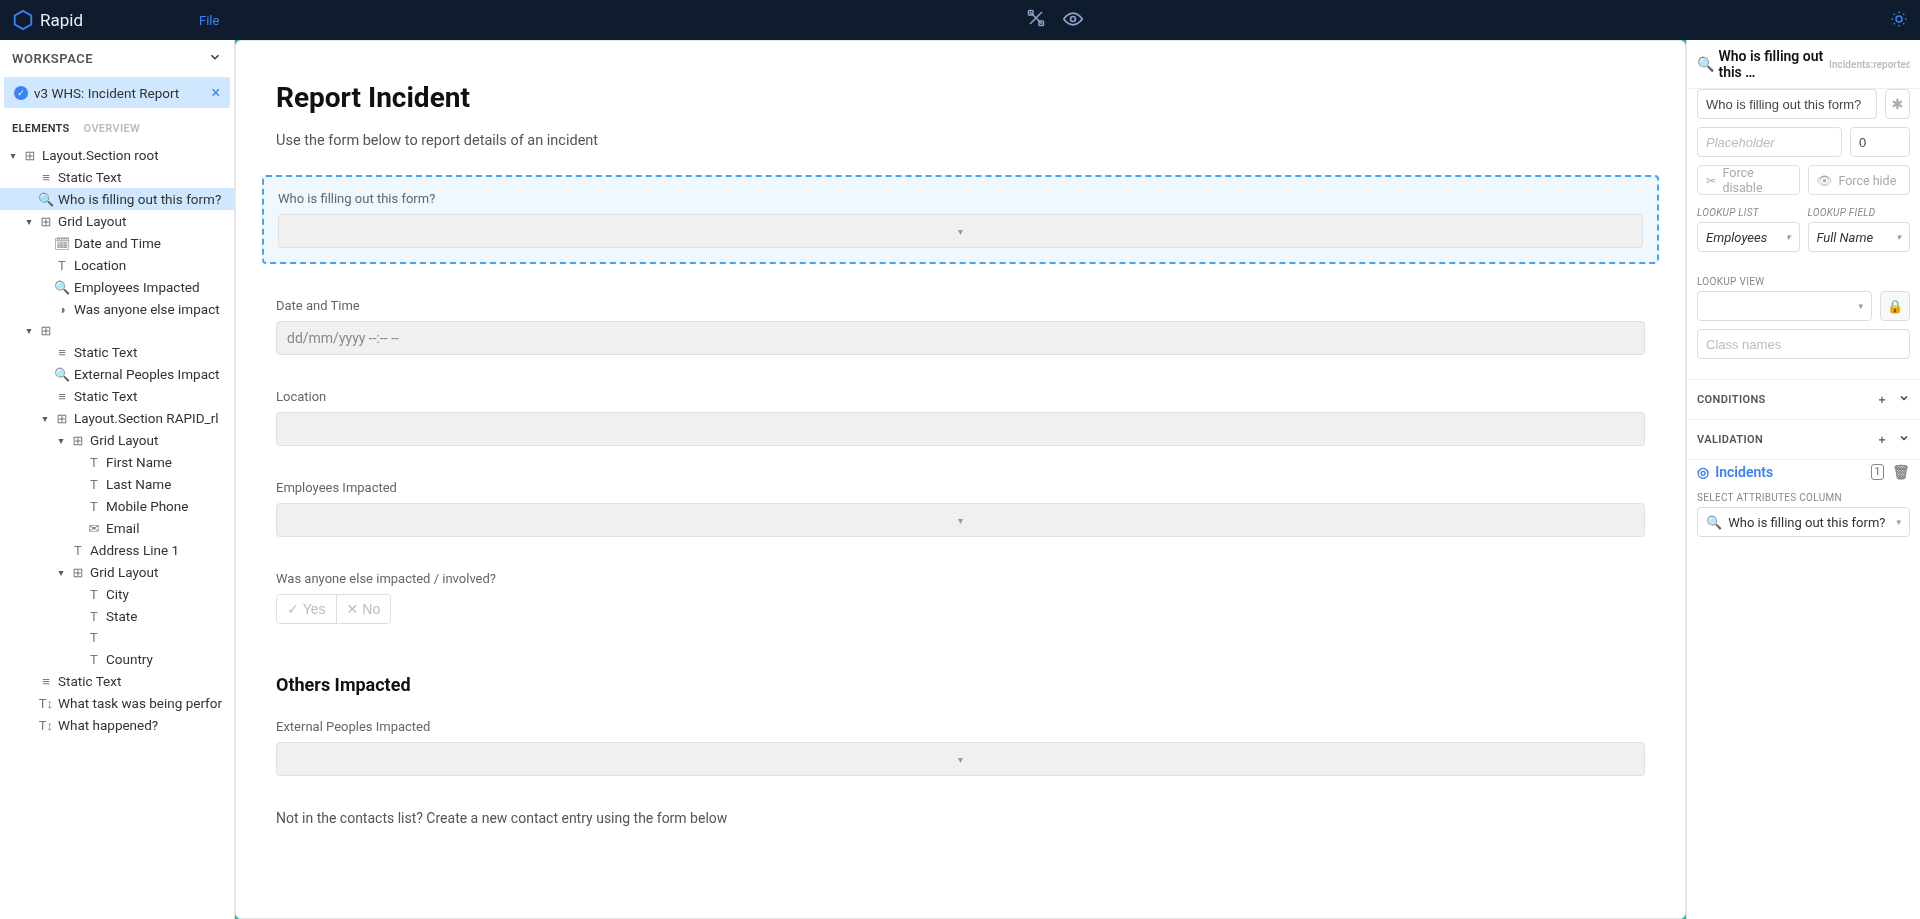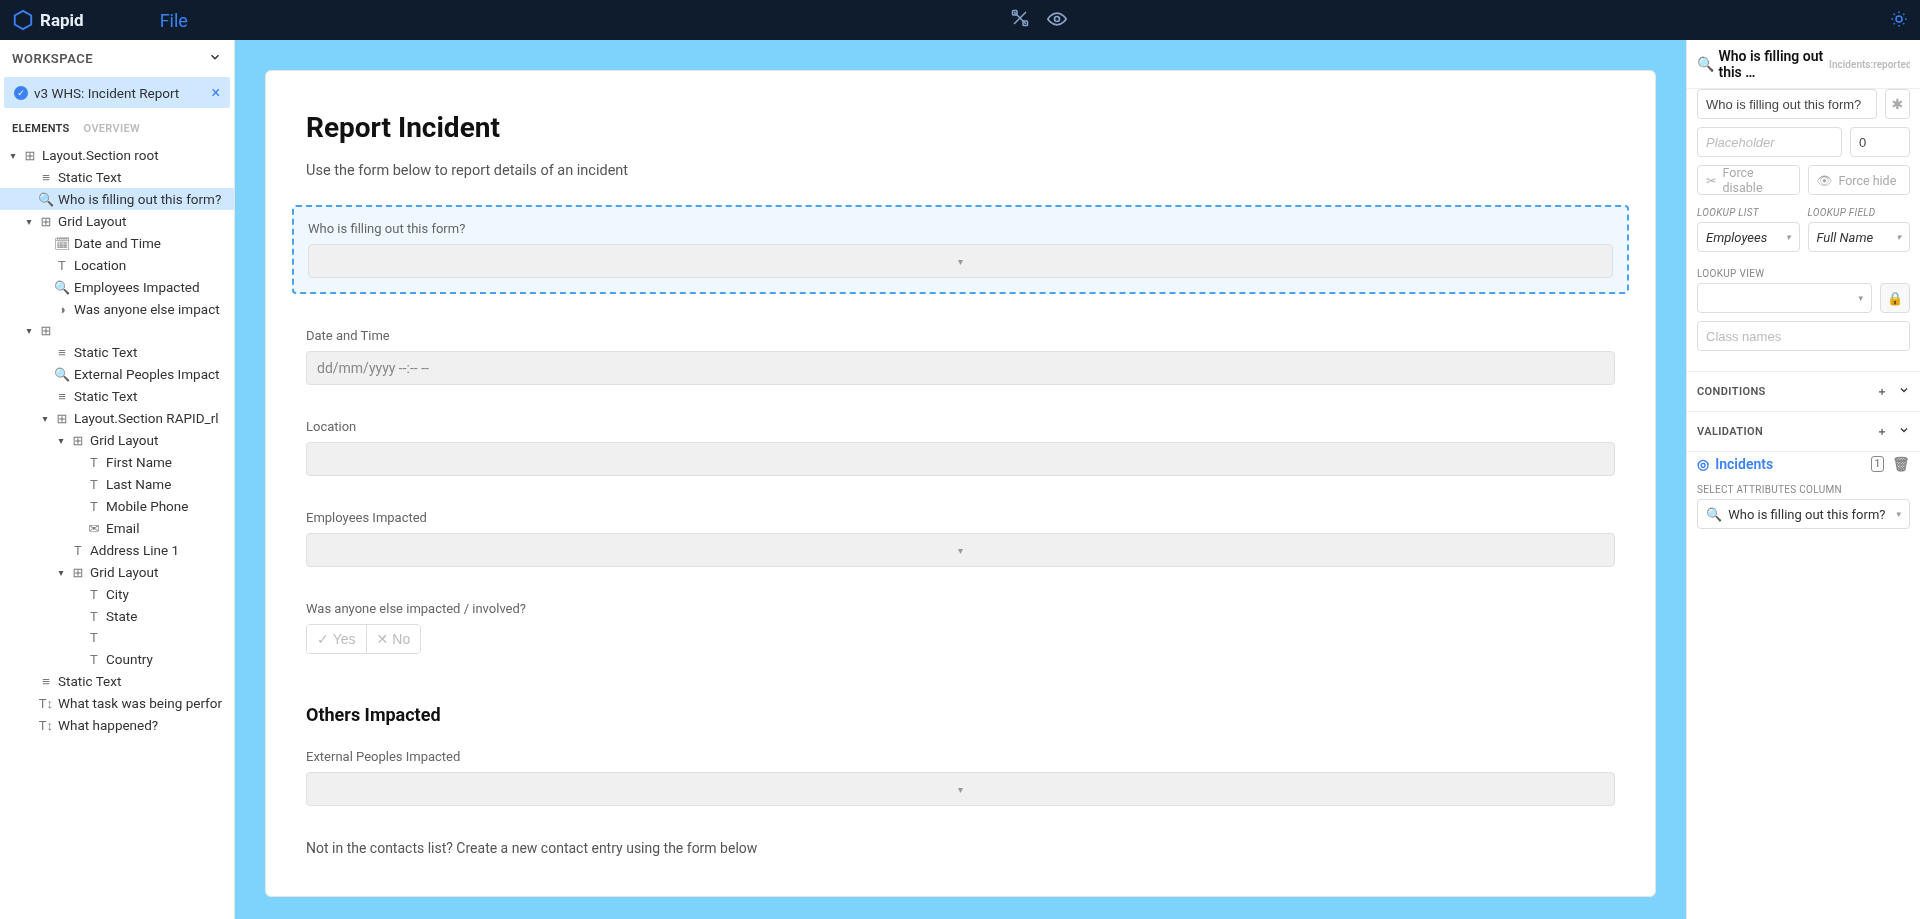--- a/index.html
+++ b/index.html
@@ -1,22 +1,22 @@
 <!DOCTYPE html>
 <html><head>
 <meta charset="utf-8">
 <style>
   * { box-sizing: border-box; margin: 0; padding: 0; }
   html, body { height: 100%; font-family: -apple-system, BlinkMacSystemFont, "Segoe UI", Roboto, Arial, sans-serif; font-size: 14px; color: #111; background: #f5f5f5; }
   
   
   .topbar { height: 40px; background: #0f1c2e; display: flex; align-items: center; padding: 0 12px; color: #fff; }
-  .logo { display: flex; align-items: center; font-weight: 700; font-size: 17px; color: #e8eef7; }
+  .logo { display: flex; align-items: center; font-weight: 400; font-size: 17px; color: #e8eef7; }
   .logo-hex { width: 22px; height: 22px; margin-right: 6px; display: inline-block; }
-  .file-menu { margin-left: 76px; color: #3b82f6; cursor: pointer; font-size: 18px; }
+  .file-menu { margin-left: 116px; color: #3b82f6; cursor: pointer; font-size: 13px; }
   .topbar-center { flex: 1; display: flex; justify-content: center; gap: 18px; color: #8ba3c7; }
   .topbar-icon { cursor: pointer; }
   .topbar-right { color: #3b82f6; cursor: pointer; }
 
   
   .main { display: flex; height: calc(100% - 40px); }
   
   
   .left-sidebar { width: 235px; background: #fff; border-right: 1px solid #e6e6e6; display: flex; flex-direction: column; overflow: hidden; }
   .ws-header { padding: 10px 12px; display: flex; justify-content: space-between; align-items: center; font-size: 13px; font-weight: 600; color: #555; letter-spacing: 0.5px; }
@@ -28,21 +28,21 @@
   .panel-tabs .active { color: #333; }
   .tree { flex: 1; overflow-y: auto; overflow-x: hidden; font-size: 13.5px; color: #333; padding-bottom: 10px; }
   .tree-row { display: flex; align-items: center; gap: 4px; padding: 3px 6px; white-space: nowrap; cursor: pointer; }
   .tree-row.selected { background: #cfe8ff; }
   .caret { width: 10px; font-size: 10px; color: #555; text-align: center; }
   .tree-icon { width: 16px; color: #777; font-size: 13px; text-align: center; }
   .hscroll { height: 16px; overflow-x: scroll; }
   .hscroll-inner { width: 400px; height: 1px; }
 
   
-  .canvas-wrap { flex: 1; background: #7dd3fc; padding: 30px; overflow: auto; position: relative; }
+  .canvas-wrap { flex: 1; background: #14b8a6; padding: 0; overflow: auto; position: relative; }
   .canvas { background: #fff; border: 1px solid #e6e6e6; border-radius: 6px; padding: 40px; min-height: 100%; }
   .page-title { font-size: 28px; font-weight: 700; margin-bottom: 18px; }
   .page-sub { font-size: 14.5px; color: #555; margin-bottom: 26px; }
   .field-block { margin-bottom: 34px; }
   .field-block.selected { border: 2px dashed #4aa3f0; background: #f0f8ff; padding: 14px; border-radius: 4px; margin-left: -14px; margin-right: -14px; }
   .field-label { font-size: 13px; color: #666; margin-bottom: 8px; }
   .field-input { width: 100%; background: #f0f0f0; border: 1px solid #e0e0e0; border-radius: 4px; height: 34px; padding: 0 10px; font-size: 14px; color: #888; display: flex; align-items: center; justify-content: space-between; }
   .field-input.dropdown::after { content: ""; }
   .chev-down { font-size: 10px; color: #999; }
   .yes-no { display: inline-flex; border: 1px solid #ddd; border-radius: 4px; overflow: hidden; }
@@ -373,21 +373,21 @@
               </div>
           </div>
           <div class="rs-half">
             <div class="rs-label-sm">LOOKUP FIELD</div>
             <div class="rs-select">
                 <span>Full Name</span>
                 <span class="chev">▾</span>
               </div>
           </div>
         </div>
-        <div class="rs-label-sm" style="margin-top:16px">LOOKUP VIEW</div>
+        <div class="rs-label-sm" style="margin-top:24px">LOOKUP VIEW</div>
         <div class="rs-row">
           <div class="rs-select" style="flex:1">
               <span></span>
               <span class="chev">▾</span>
             </div>
           <div class="lock-sq">🔒</div>
         </div>
         <div style="height:8px"></div>
         <input class="rs-input" placeholder="Class names" style="">
       </div>

